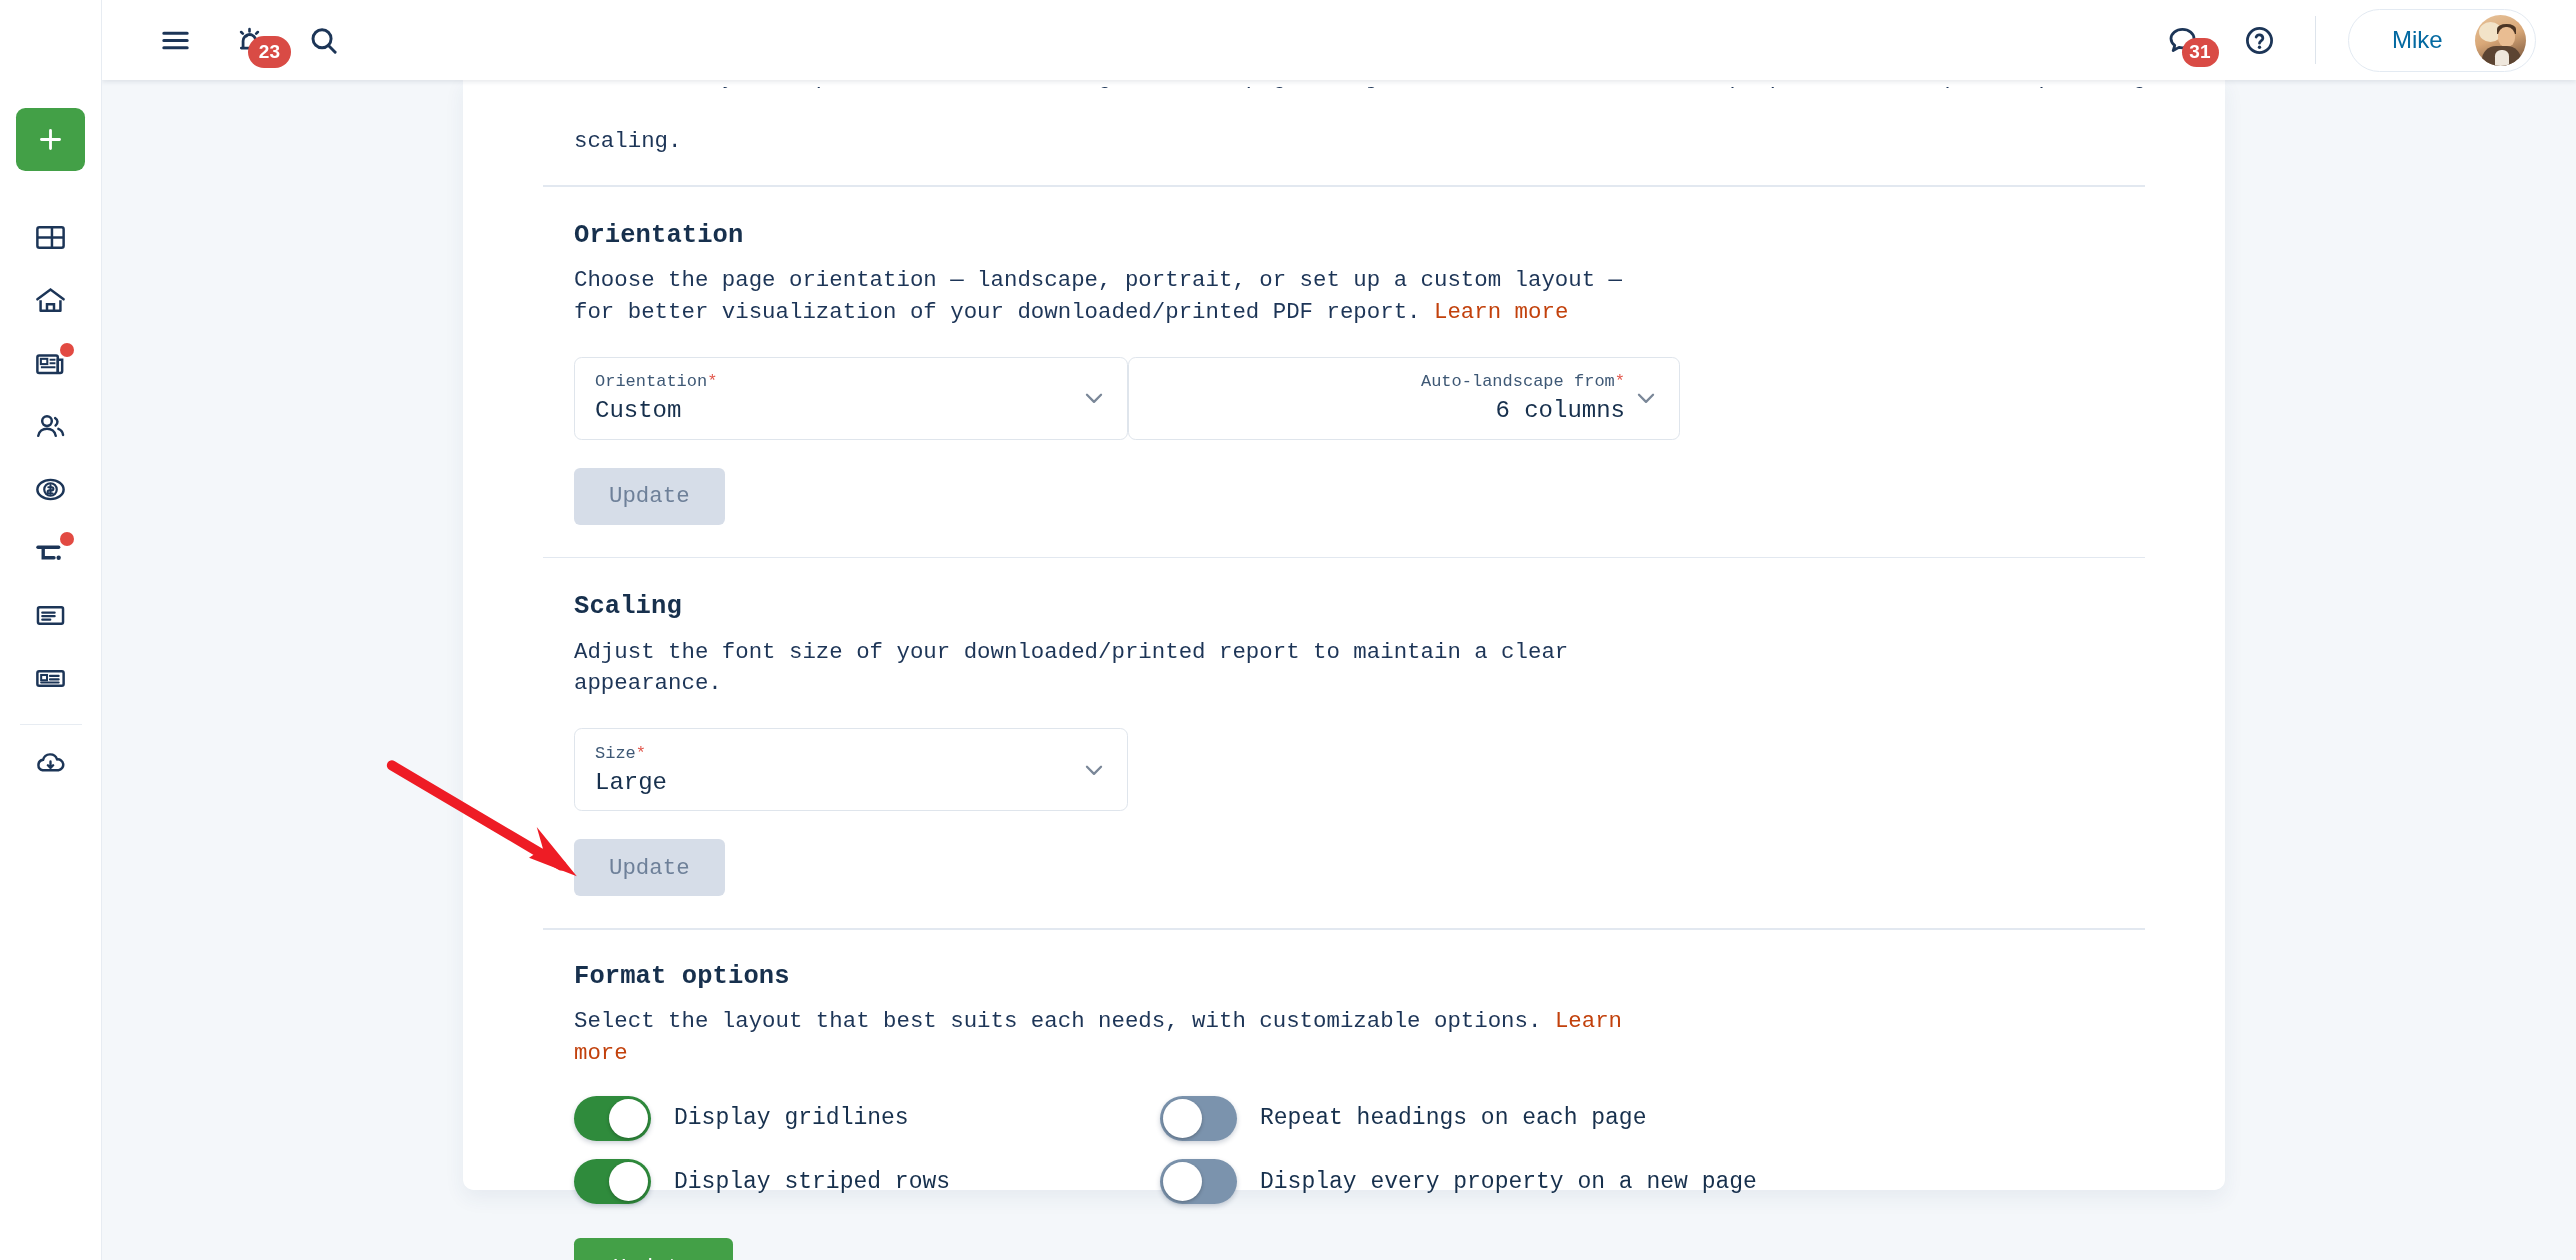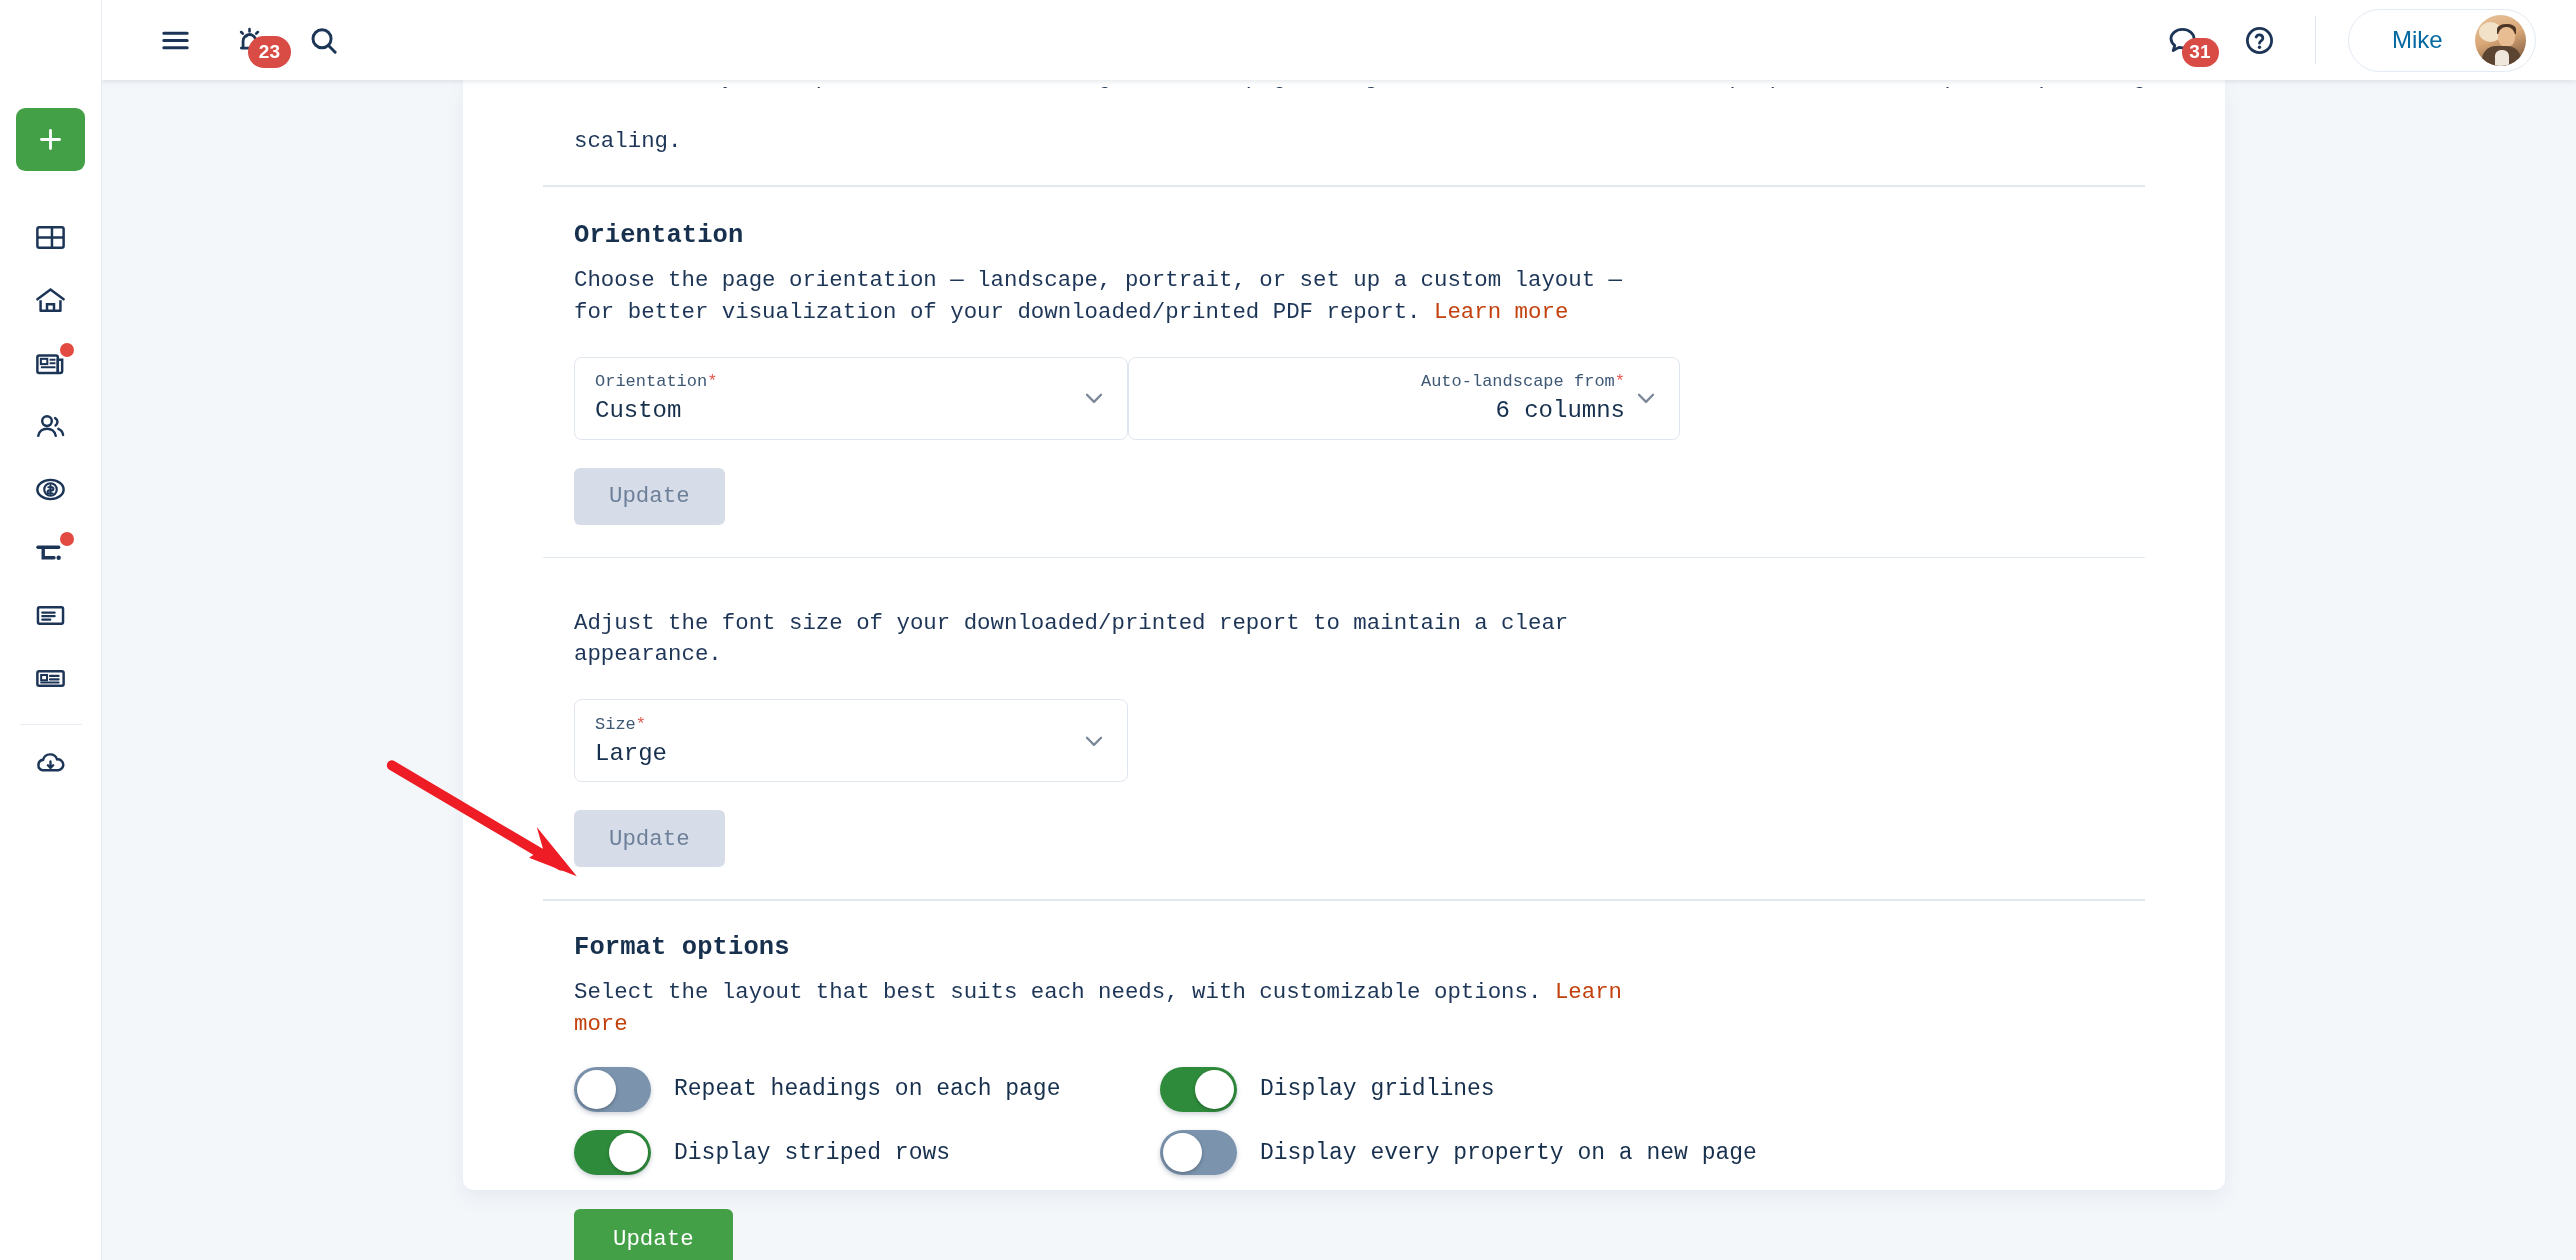--- a/index.html
+++ b/index.html
@@ -335,20 +335,21 @@
             </svg>
           </div>
         </div>
 
         <button class="btn-disabled" style="margin-top:28px">Update</button>
       </div>
 
       <div class="divider" style="margin-top:32px"></div>
 
       <div class="section" style="padding-top:34px">
+        <div class="sec-title">Scaling</div>
         <div class="sec-desc" style="margin-top:15.4px">Adjust the font size of your downloaded/printed report to maintain a clear appearance.</div>
 
         <div class="field-row" style="margin-top:28px">
           <div class="field field-w1">
             <div class="field-label">
               <span>Size</span><span class="req">*</span>
             </div>
             <div class="field-value">Large</div>
             <svg class="chev" viewBox="0 0 24 24">
               <path d="M5.5 9 12 15.6 18.5 9" fill="none" stroke="#7a8798" stroke-width="2.1" stroke-linecap="round" stroke-linejoin="round"></path>
@@ -362,30 +363,30 @@
       <div class="divider" style="margin-top:32px"></div>
 
       <div class="section" style="padding-top:32px">
         <div class="sec-title">Format options</div>
         <div class="sec-desc" style="margin-top:15.4px">
           <span>Select the layout that best suits each needs, with customizable options. </span><a class="link">Learn more</a>
         </div>
 
         <div class="toggle-grid" style="margin-top:26px">
           <div class="toggle-row">
+            <span class="switch on">
+                <span class="knob"></span>
+              </span>
+            <span class="toggle-label">Display gridlines</span>
+          </div>
+          <div class="toggle-row">
             <span class="switch off">
                 <span class="knob"></span>
               </span>
             <span class="toggle-label">Repeat headings on each page</span>
-          </div>
-          <div class="toggle-row">
-            <span class="switch on">
-                <span class="knob"></span>
-              </span>
-            <span class="toggle-label">Display gridlines</span>
           </div>
           <div class="toggle-row">
             <span class="switch on">
                 <span class="knob"></span>
               </span>
             <span class="toggle-label">Display striped rows</span>
           </div>
           <div class="toggle-row">
             <span class="switch off">
                 <span class="knob"></span>

